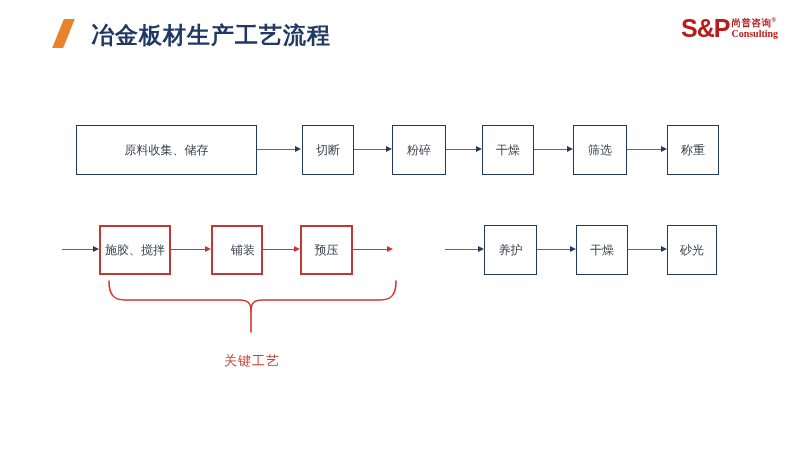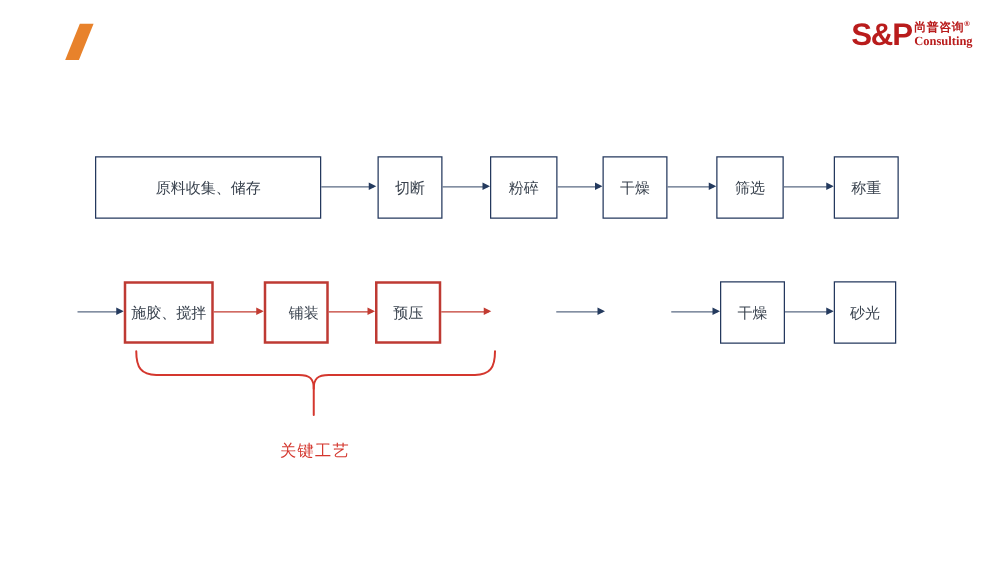--- a/index.html
+++ b/index.html
@@ -70,20 +70,21 @@
     text-align:center;font-size:13px;color:#D4372E;
     letter-spacing:1px;
   }
 </style>
 </head>
 <body>
 
 <div class="slide">
 
   <div class="slash"></div>
+  <div class="title">冶金板材生产工艺流程</div>
 
   <div class="logo">
     <span class="logo-main">S&amp;P</span>
     <span class="logo-side">
       <span class="logo-cn"><span>尚普咨询</span><sup>®</sup></span>
       <span class="logo-sub">Consulting</span>
     </span>
   </div>
 
   <div class="box" style="left:76px;top:125px;width:181px;">
@@ -127,20 +128,23 @@
   </div>
   <div class="arrow red" style="left:263px;top:249px;width:35px;"></div>
 
   <div class="box red" style="left:300px;top:225px;width:53px;">
     <span>预压</span>
   </div>
   <div class="arrow red" style="left:353px;top:249px;width:38px;"></div>
 
   <div class="arrow" style="left:445px;top:249px;width:37px;"></div>
 
+  <div class="box" style="left:484px;top:225px;width:53px;">
+    <span>养护</span>
+  </div>
   <div class="arrow" style="left:537px;top:249px;width:37px;"></div>
 
   <div class="box" style="left:576px;top:225px;width:52px;">
     <span>干燥</span>
   </div>
   <div class="arrow" style="left:628px;top:249px;width:37px;"></div>
 
   <div class="box" style="left:667px;top:225px;width:50px;">
     <span>砂光</span>
   </div>

